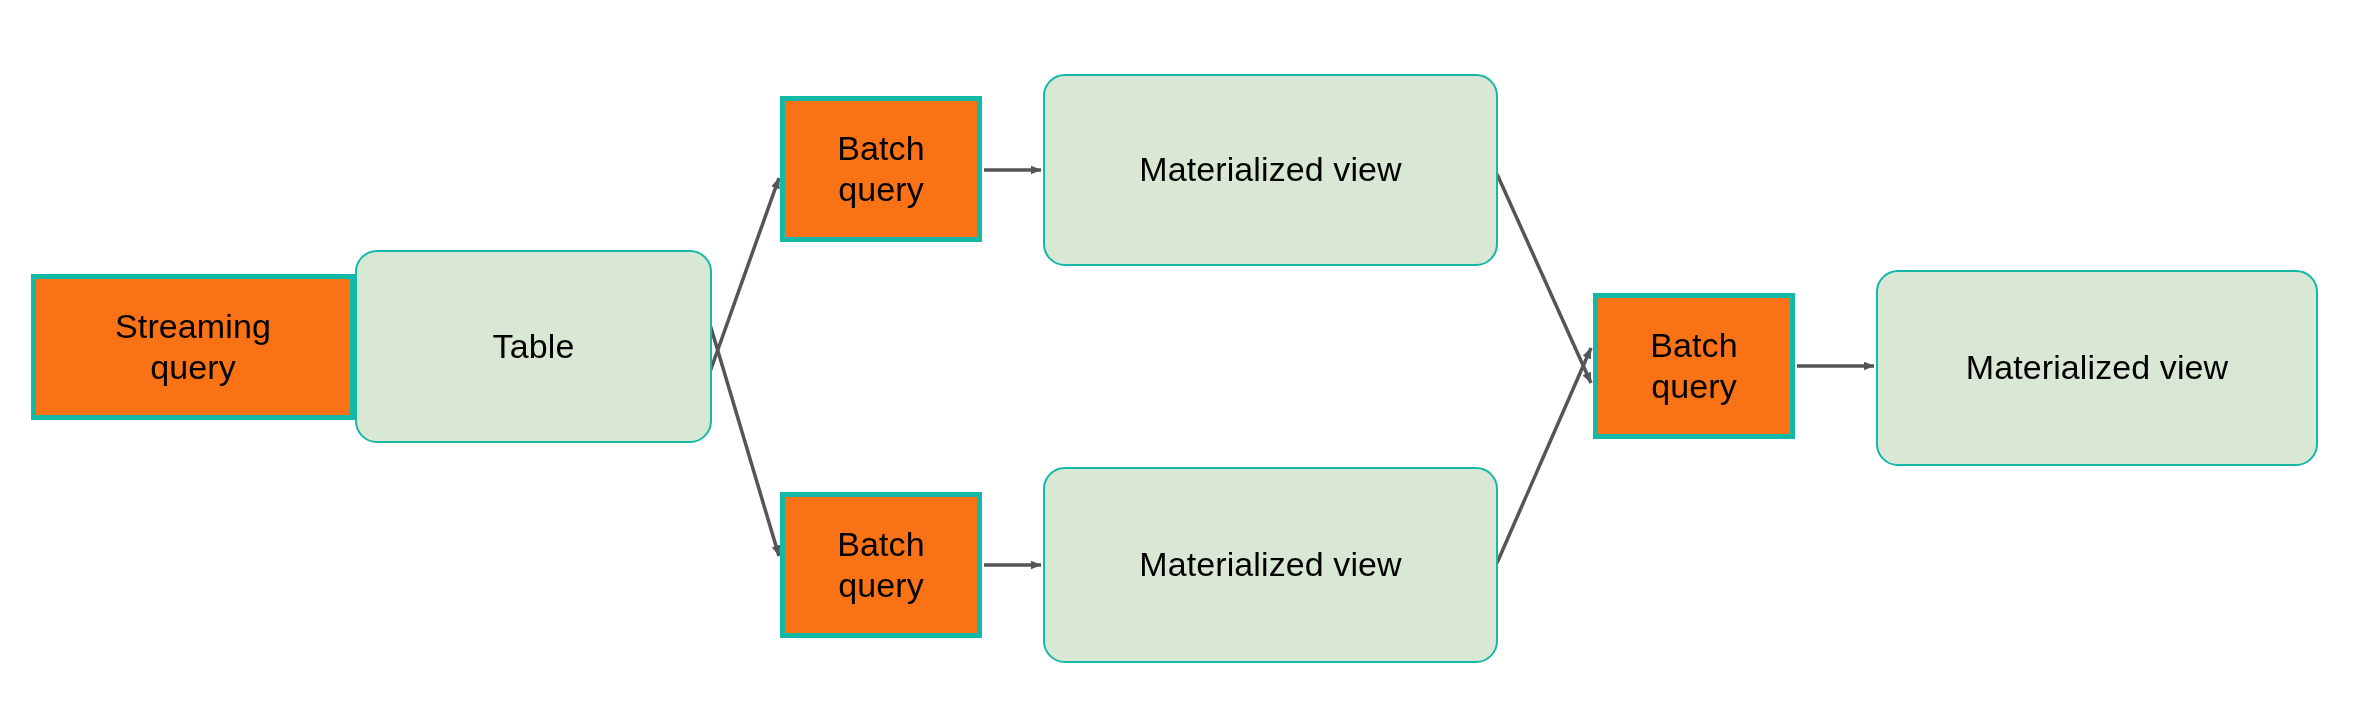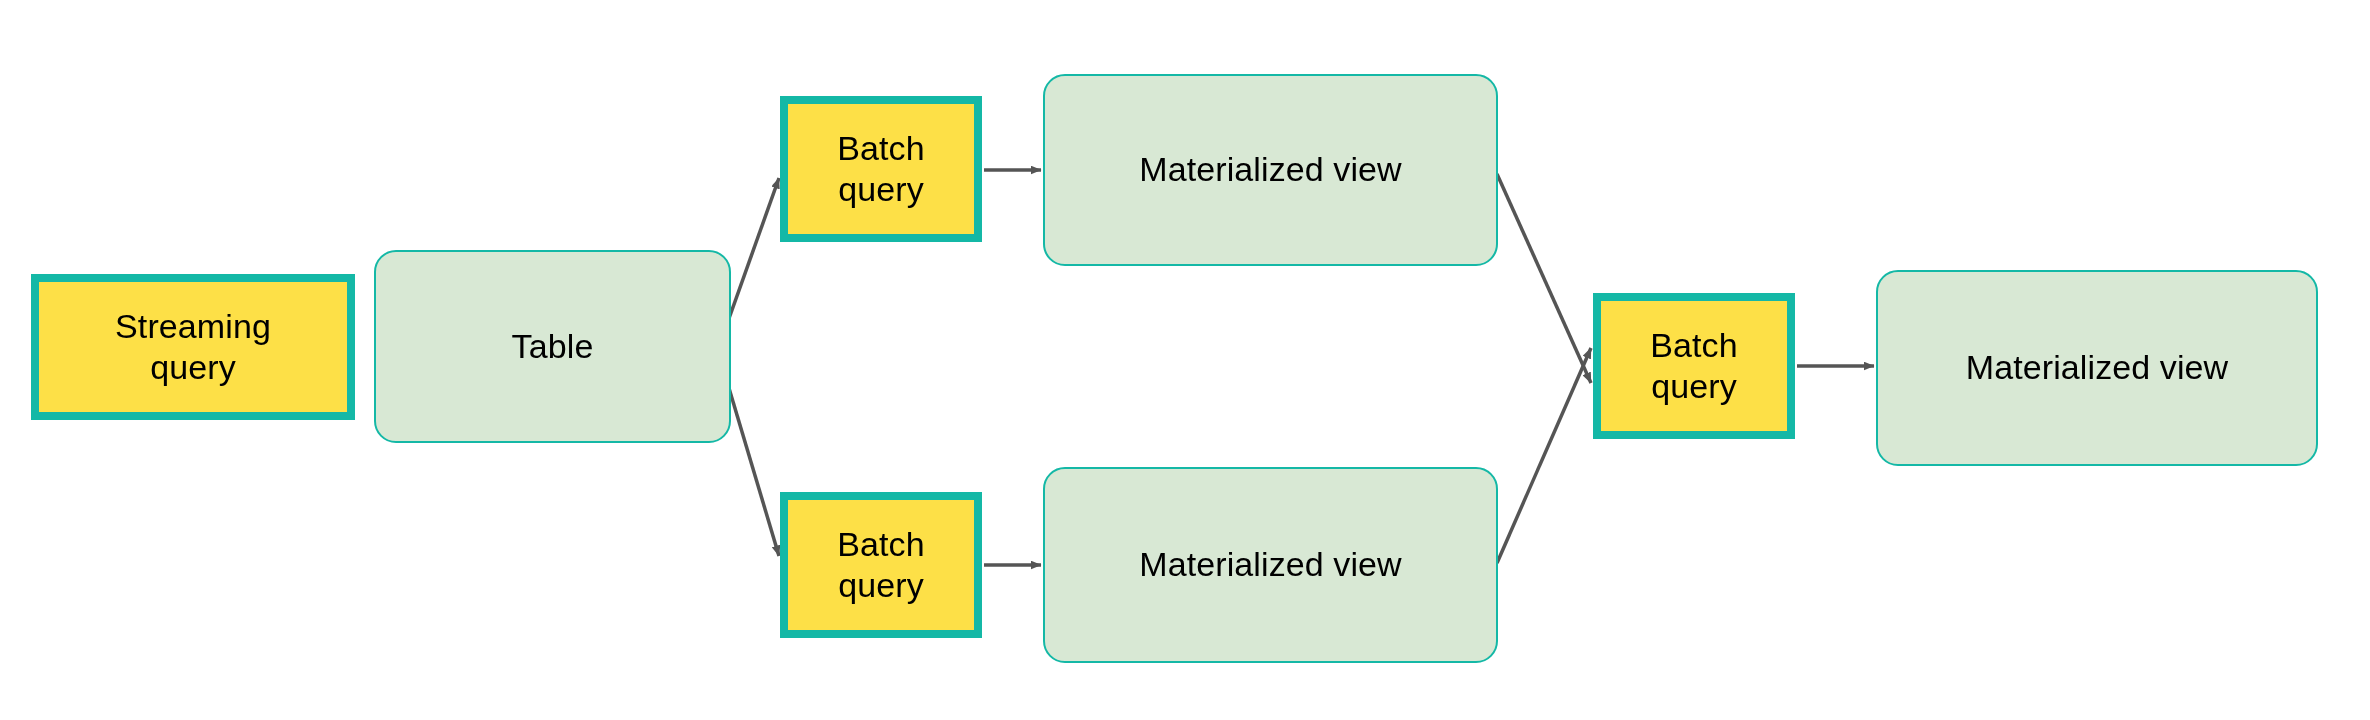--- a/index.html
+++ b/index.html
@@ -40,22 +40,22 @@
     font-size: 34px;
     letter-spacing: 0.1px;
     z-index: 2;
   }
   .node-label {
     display: block;
     white-space: pre-line;
     padding: 0 6px;
   }
   .node.query {
-    background: #fde047;
-    border: 8px solid #14b8a6;
+    background: #f97316;
+    border: 5px solid #14b8a6;
     border-radius: 0;
   }
   .node.store {
     background: #d8e8d4;
     border: 2px solid #14b8a6;
     border-radius: 22px;
   }
 </style>
 </head>
 <body>
@@ -100,21 +100,21 @@
     <g>
       <line x1="1797" y1="366" x2="1874" y2="366" stroke="#555555" stroke-width="3.5" marker-end="url(#arrowhead)"></line>
     </g>
   </svg>
 
   <div class="node query" style="left:31px; top:274px; width:324px; height:146px;text-align:center;">
     <span class="node-label">Streaming
 query</span>
   </div>
 
-  <div class="node store" style="left:355px; top:250px; width:357px; height:193px;margin-left:19px;">
+  <div class="node store" style="left:355px; top:250px; width:357px; height:193px;">
     <span class="node-label">Table</span>
   </div>
 
   <div class="node query" style="left:780px; top:96px; width:202px; height:146px;">
     <span class="node-label">Batch
 query</span>
   </div>
 
   <div class="node store" style="left:1043px; top:74px; width:455px; height:192px;">
     <span class="node-label">Materialized view</span>

